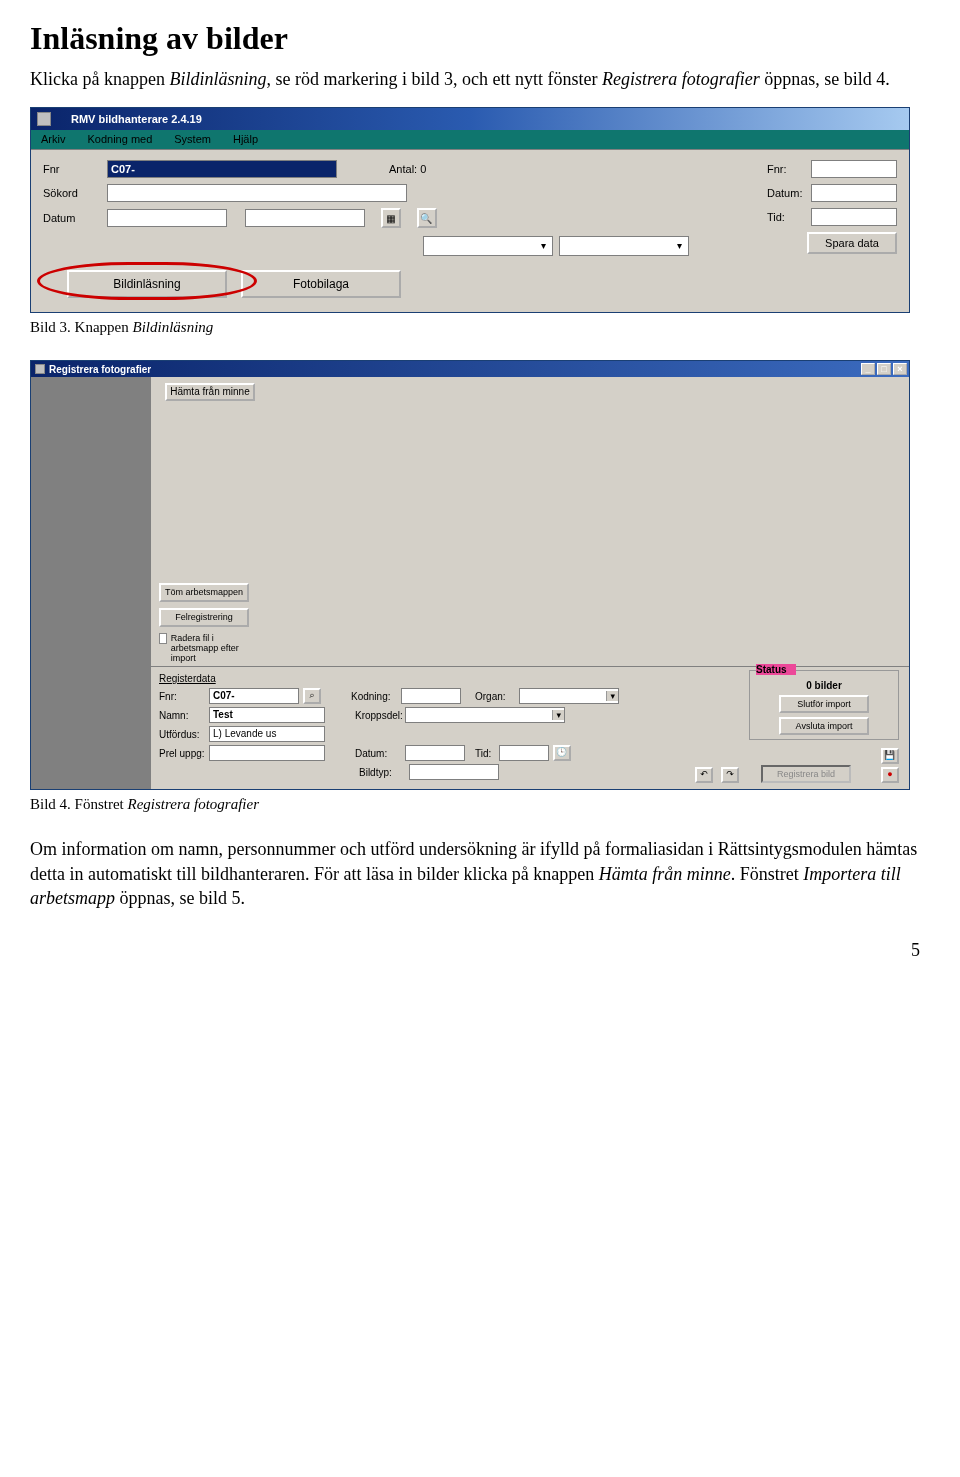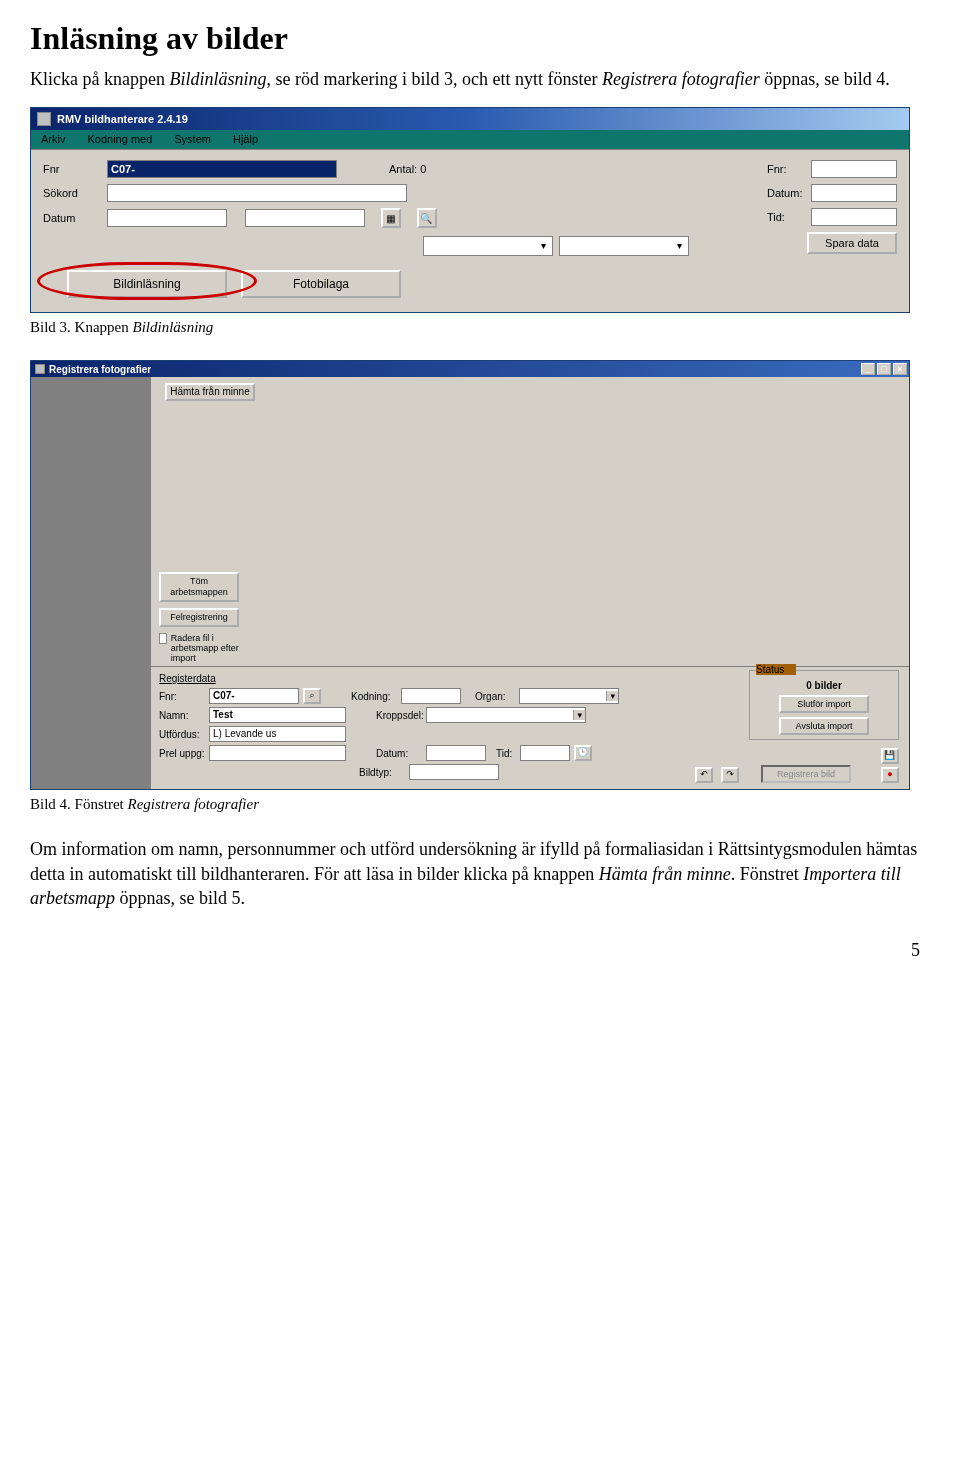--- a/index.html
+++ b/index.html
@@ -37,21 +37,21 @@
     background: #d4d0c8;
   }
   .titlebar1 {
     height: 22px;
     background: linear-gradient(to right, #0a246a 0%, #2a5bb0 50%, #a6caf0 100%);
     color: #fff;
     display: flex;
     align-items: center;
     padding: 0 6px;
     font-weight: bold;
-    gap: 6px;
+    gap: 20px;
   }
   .title-icon {
     width: 14px; height: 14px;
     background: #c0c0c0;
     border: 1px solid #888;
   }
   .menubar {
     background: #0f766e;
     display: flex;
     gap: 14px;
@@ -141,42 +141,42 @@
   .winbtn { width:14px; height:12px; background:#d4d0c8; border:1px outset #fff; font-size:9px; text-align:center; line-height:10px; }
   .app2-body { flex:1; display:flex; }
   .leftbar { width:120px; background:#808080; }
   .main2 { flex:1; position:relative; padding:6px; }
   .hfm-btn {
     width:90px; height:18px; background:#d4d0c8; border:2px outset #fff;
     font-size:10px; text-align:center; line-height:14px; margin-left:8px;
   }
   .mid-btns { position:absolute; left:8px; bottom:120px; width:100px; }
   .mid-btns .mb {
-    width:80px; background:#d4d0c8; border:2px outset #fff;
+    width:90px; background:#d4d0c8; border:2px outset #fff;
     font-size:9px; text-align:center; padding:2px 0; margin-bottom:6px; line-height:11px;
   }
   .chk { display:flex; align-items:flex-start; font-size:9px; margin-bottom:6px;}
   .chkbox { width:11px; height:11px; background:#fff; border:1px solid #888; margin-right:4px;}
   .bottom-form {
     position:absolute; left:0; right:0; bottom:0;
     padding:4px 8px 6px 8px;
     border-top:1px solid #808080;
   }
   .bf-row { display:flex; align-items:center; margin-bottom:3px; font-size:10px; }
   .bf-lbl { width:50px; }
   .bf-inp { background:#fff; border:1px solid #7f7f7f; height:16px; padding:0 3px; line-height:14px; font-size:10px;}
-  .w60 { width:60px; } .w90 { width:90px; } .w120 { width:137px; }
+  .w60 { width:60px; } .w90 { width:90px; } .w120 { width:116px; }
   .w200 { width:200px; } .w50 { width:50px; }
   .bf-mid { margin-left:30px; }
   .icon-sq { width:18px; height:16px; background:#d4d0c8; border:2px outset #fff; margin-left:4px; font-size:9px; text-align:center; }
   .status-box {
     position:absolute; right:10px; top:3px; width:150px;
     border:1px solid #999; padding:4px 6px; font-size:10px;
   }
-  .status-title { font-weight:normal; position:relative; top:-11px; background:#a16207; width:40px; font-size:10px; }
+  .status-title { font-weight:bold; position:relative; top:-11px; background:#ec4899; width:40px; font-size:10px; }
   .status-count { font-weight:bold; text-align:center; margin-top:-6px; }
   .s-btn { width:90px; height:18px; background:#d4d0c8; border:2px outset #fff; font-size:9px; text-align:center; line-height:14px; margin:4px auto 0 auto; display:block; }
   .reg-btn {
     position:absolute; right:58px; bottom:6px; width:90px; height:18px;
     background:#d4d0c8; border:2px inset #bbb; color:#888;
     font-size:9px; text-align:center; line-height:14px;
   }
   .mini-icons { position:absolute; right:170px; bottom:6px; display:flex; gap:4px;}
   .right-icons { position:absolute; right:10px; bottom:6px; display:flex; flex-direction:column; gap:3px; align-items:center;}
   .ddS { width:100px; height:16px; background:#fff; border:1px solid #7f7f7f; display:flex; justify-content:flex-end; align-items:center;}

